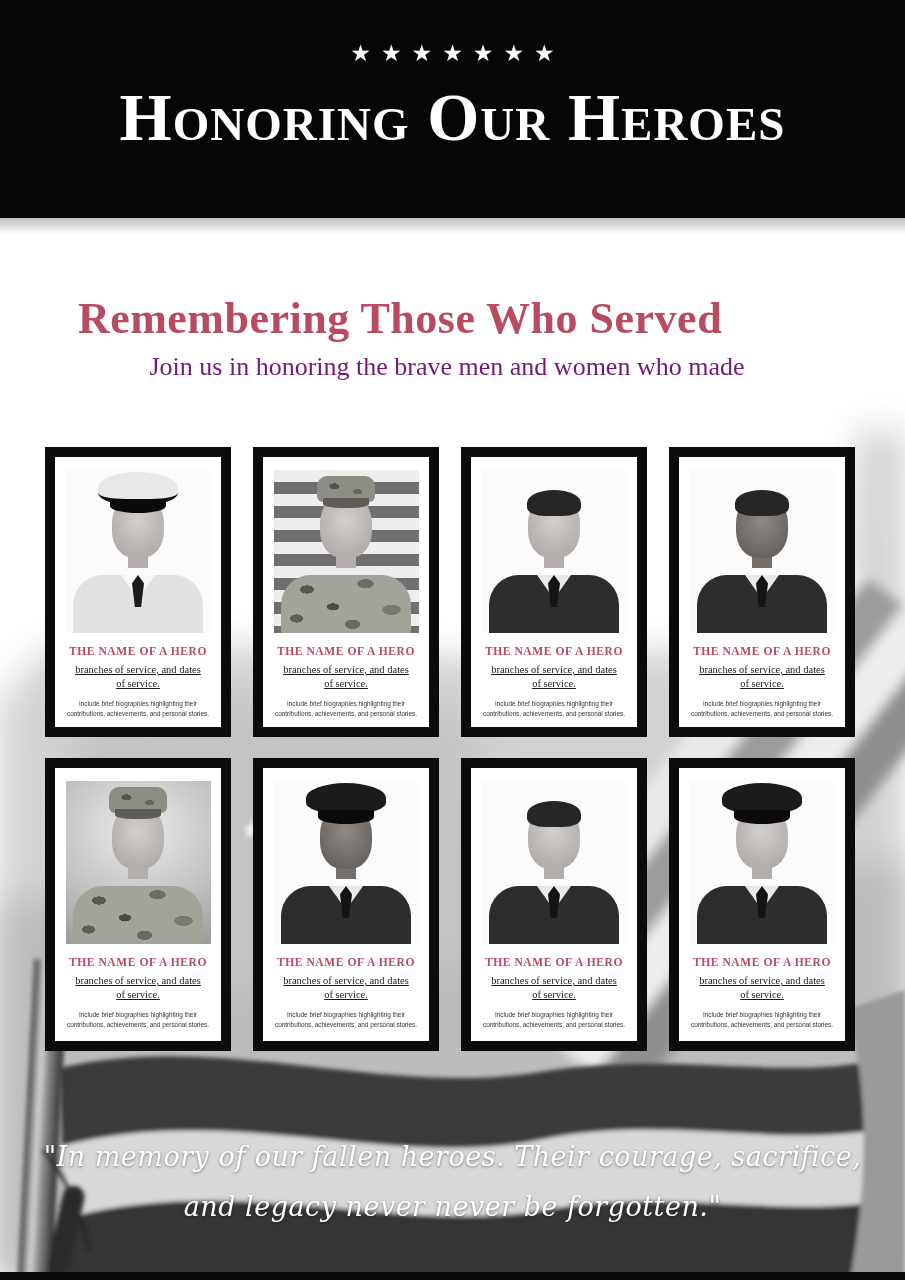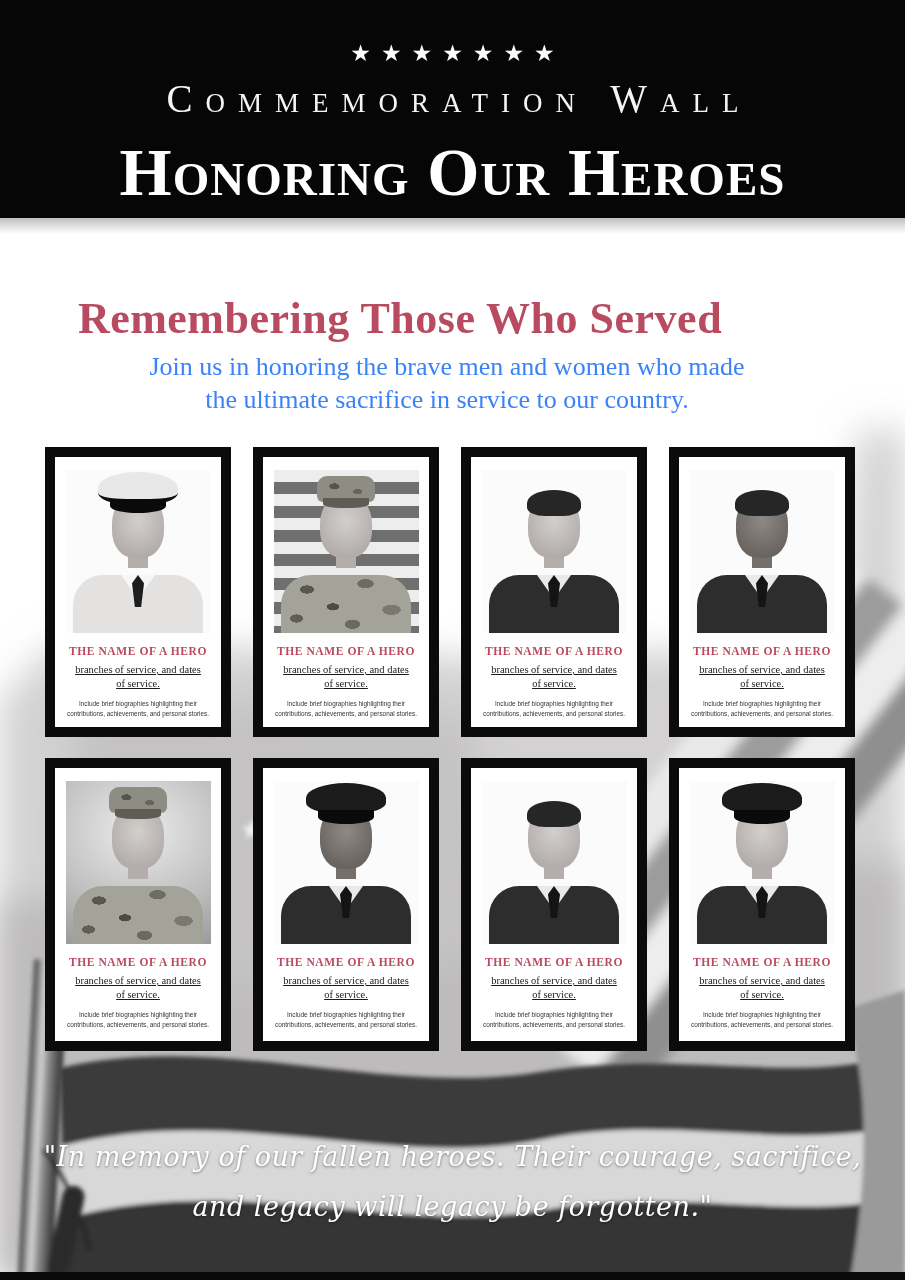--- a/index.html
+++ b/index.html
@@ -14,21 +14,21 @@
   .eyebrow{margin-top:10px;color:#f4f4f4;font-size:39px;font-variant:small-caps;letter-spacing:13px;
            text-indent:13px;font-weight:400;}
   .big-title{margin-top:18px;color:#ffffff;font-size:67px;font-weight:700;font-variant:small-caps;
              letter-spacing:1px;line-height:1;}
   .header-fade{position:absolute;left:0;top:218px;width:905px;height:16px;z-index:2;
                background:linear-gradient(180deg,#bfbfbf 0%,rgba(255,255,255,0) 100%);}
 
   
   .intro-heading{position:absolute;left:0;top:256px;width:800px;text-align:center;
                  font-size:44px;font-weight:700;letter-spacing:.5px;z-index:1;}
-  .intro-sub{position:absolute;left:0;top:324px;width:894px;text-align:center;color:#3b82f6;
+  .intro-sub{position:absolute;left:0;top:324px;width:894px;text-align:center;color:#701a75;
              font-size:26px;line-height:33px;z-index:1;}
   .ln{display:block;}
 
   
   .cards-grid{position:absolute;left:45px;top:447px;display:grid;z-index:1;
               grid-template-columns:repeat(4,187px);grid-template-rows:290px 293px;gap:21px;}
   .card{box-sizing:border-box;width:186px;background:#ffffff;border:10px solid #0b0b0b;
         text-align:center;overflow:hidden;}
   .card-name{margin:12px 4px 0;font-size:11.5px;font-weight:700;letter-spacing:.6px;}
   .card-service{margin:6px 6px 0;font-size:10.5px;line-height:1.3;color:#1b1b1b;text-decoration:underline;}
@@ -140,29 +140,27 @@
 
     <g filter="url(#b2)">
       <rect x="26" y="960" width="34" height="330" fill="url(#poleGrad)" transform="rotate(3 43 1120)"></rect>
       <path d="M42 1150 C70 1180 80 1215 90 1250" stroke="#222" stroke-width="3" fill="none"></path>
       <rect x="55" y="1185" width="22" height="95" rx="11" fill="#2c2c2c" transform="rotate(12 66 1232)"></rect>
     </g>
   </svg>
 
   <header class="header">
     <div class="stars">★★★★★★★</div>
-    <div class="eyebrow">Commemoration Wall</div>
     <h1 class="big-title">Honoring Our Heroes</h1>
   </header>
   <div class="header-fade"></div>
 
   <h2 class="intro-heading" id="intro-heading" style="color: rgb(184, 75, 96);">Remembering Those Who Served</h2>
   <p class="intro-sub">
       <span class="ln">Join us in honoring the brave men and women who made</span>
-      <span class="ln">the ultimate sacrifice in service to our country.</span>
     </p>
 
   <section class="cards-grid">
     <article class="card">
       <div class="photo bg-white hat-peaked uni-light skin-light" aria-label="young serviceman in white dress uniform with peaked cap">
         <div class="shoulders"></div>
         <div class="collar"></div>
         <div class="tie"></div>
         <div class="neck"></div>
         <div class="head"></div>
@@ -326,17 +324,17 @@
         </p>
       <p class="card-bio">
           <span class="ln">Include brief biographies highlighting their</span>
           <span class="ln">contributions, achievements, and personal stories.</span>
         </p>
     </article>
   </section>
 
   <div class="quote">
       <span class="ln">"In memory of our fallen heroes. Their courage, sacrifice,</span>
-      <span class="ln">and legacy will legacy be forgotten."</span>
+      <span class="ln">and legacy never never be forgotten."</span>
     </div>
 
   <div class="footer-bar"></div>
 </div>
 
 </body></html>

